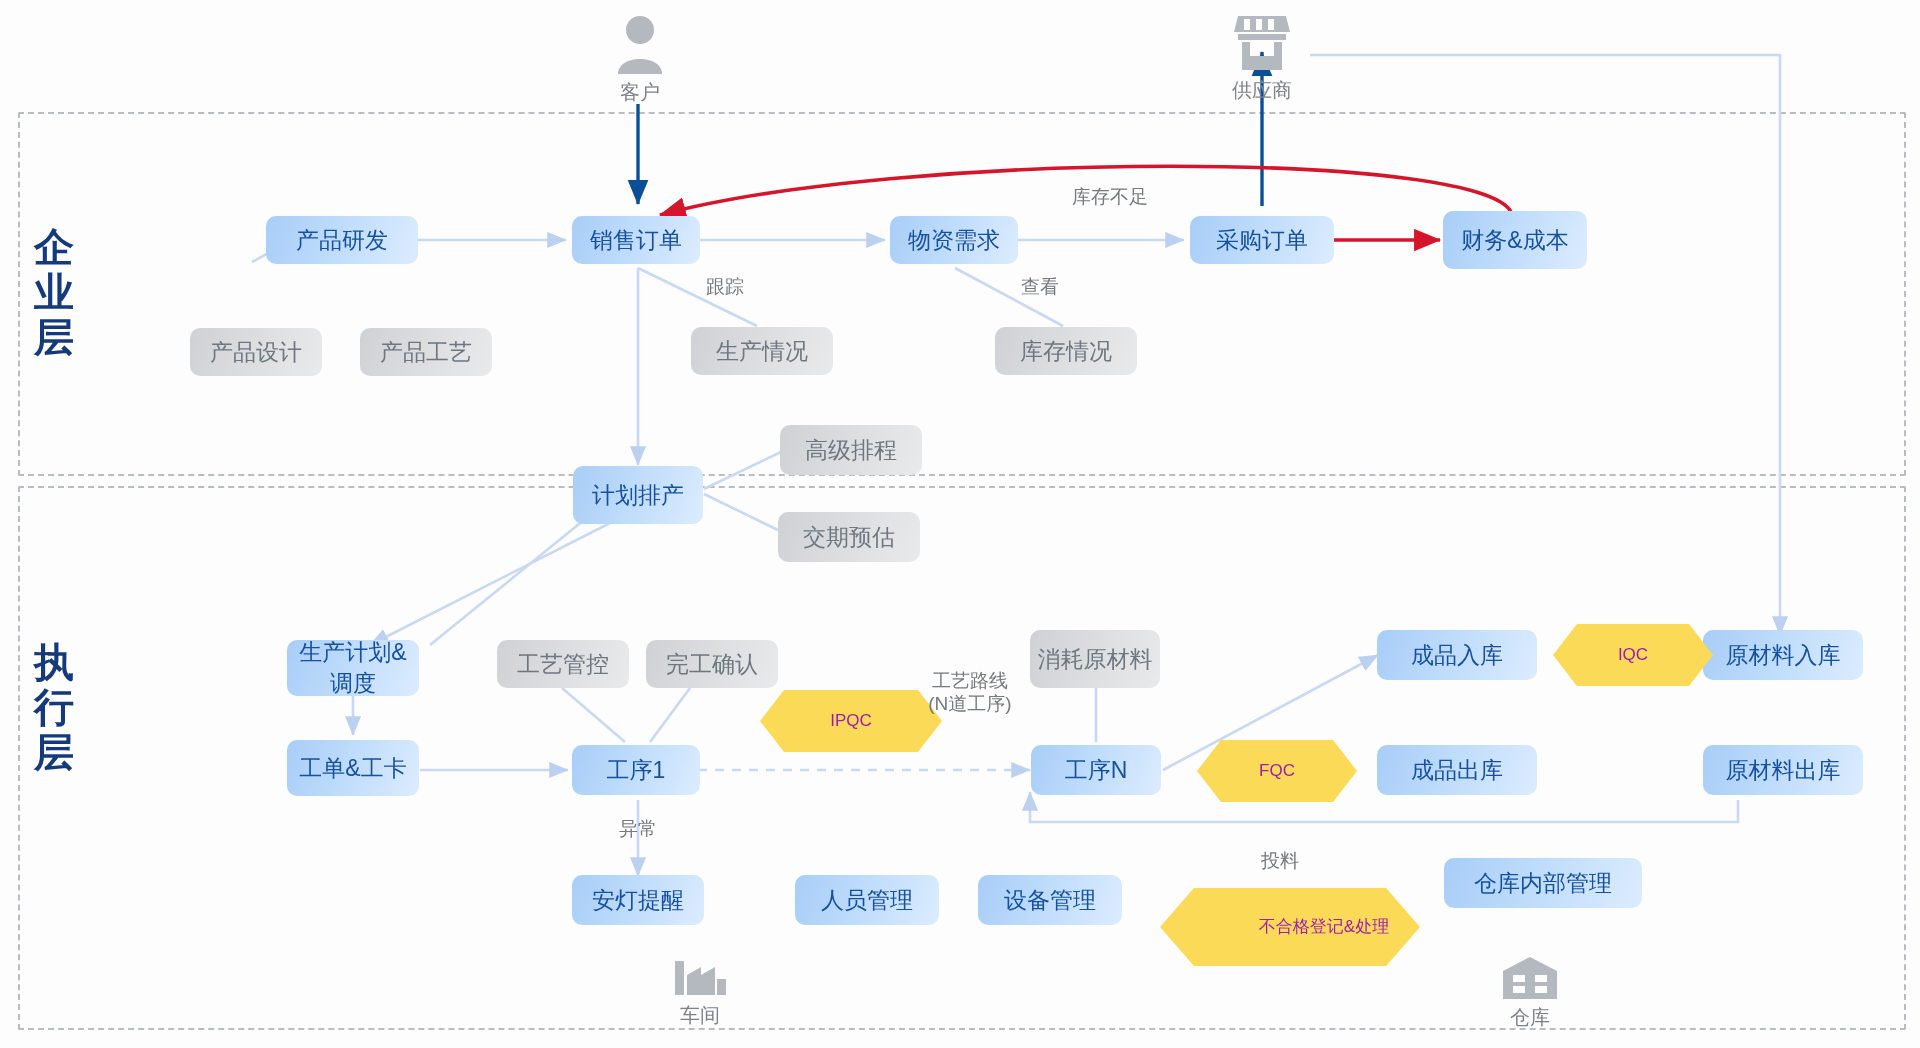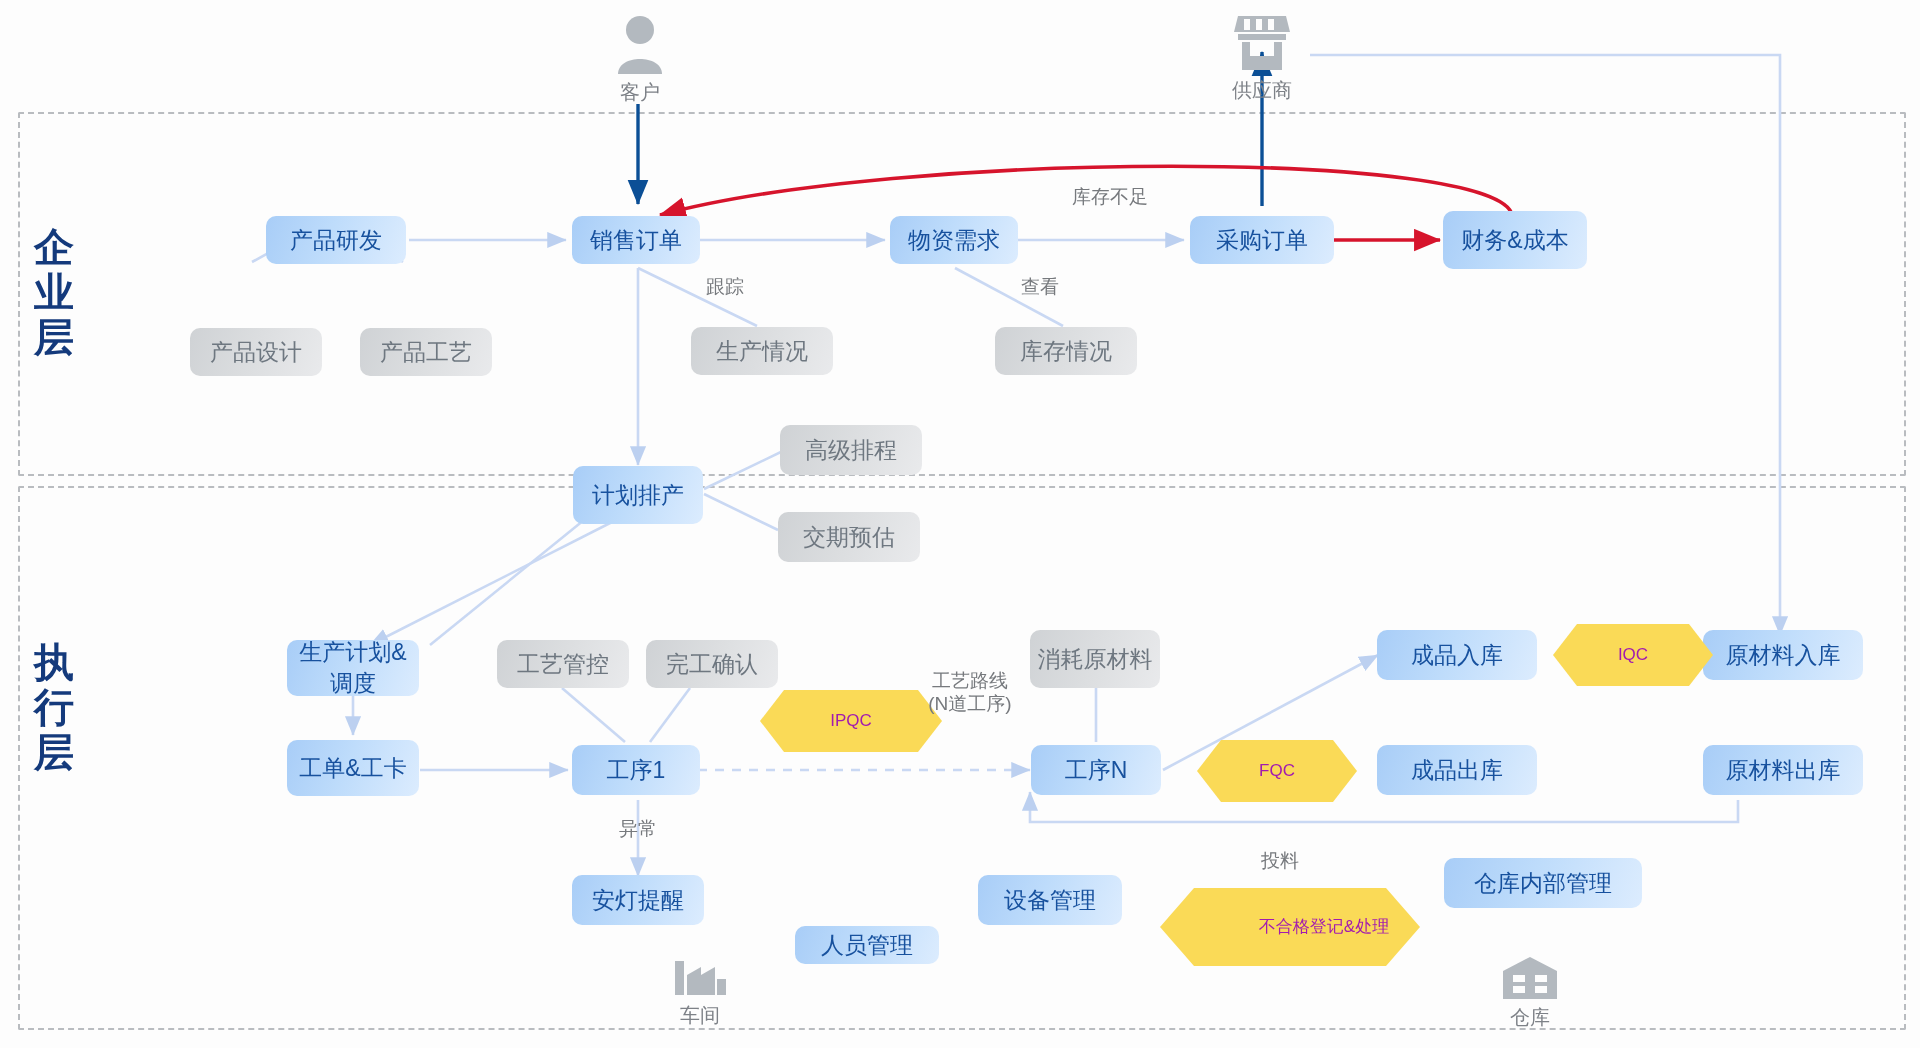--- a/index.html
+++ b/index.html
@@ -150,21 +150,21 @@
       <g fill="#fdfdfd">
         <rect x="12" y="20" width="12" height="7"></rect>
           <rect x="34" y="20" width="12" height="7"></rect>
         <rect x="12" y="31" width="12" height="7"></rect>
           <rect x="34" y="31" width="12" height="7"></rect>
       </g>
     </svg>
     <div class="cap">仓库</div>
   </div>
 
-  <div class="node blue" style="left:266px;top:216px;width:140px;height:48px;">产品研发</div>
+  <div class="node blue" style="left:266px;top:216px;width:152px;height:48px;">产品研发</div>
   <div class="node grey" style="left:190px;top:328px;width:132px;height:48px;">产品设计</div>
   <div class="node grey" style="left:360px;top:328px;width:132px;height:48px;">产品工艺</div>
 
   <div class="node blue" style="left:572px;top:216px;width:128px;height:48px;">销售订单</div>
   <div class="node grey" style="left:691px;top:327px;width:142px;height:48px;">生产情况</div>
 
   <div class="node blue" style="left:890px;top:216px;width:128px;height:48px;">物资需求</div>
   <div class="node grey" style="left:995px;top:327px;width:142px;height:48px;">库存情况</div>
 
   <div class="node blue" style="left:1190px;top:216px;width:144px;height:48px;">采购订单</div>
@@ -190,21 +190,21 @@
   <div class="node grey" style="left:1030px;top:630px;width:130px;height:58px;">消耗原材料</div>
   <div class="node blue" style="left:1031px;top:745px;width:130px;height:50px;">工序N</div>
 
   <div class="node blue" style="left:1377px;top:630px;width:160px;height:50px;">成品入库</div>
   <div class="node blue" style="left:1377px;top:745px;width:160px;height:50px;">成品出库</div>
   <div class="node blue" style="left:1703px;top:630px;width:160px;height:50px;">原材料入库</div>
   <div class="node blue" style="left:1703px;top:745px;width:160px;height:50px;">原材料出库</div>
   <div class="node blue" style="left:1444px;top:858px;width:198px;height:50px;">仓库内部管理</div>
 
   <div class="node blue" style="left:572px;top:875px;width:132px;height:50px;">安灯提醒</div>
-  <div class="node blue" style="left:795px;top:926px;width:144px;height:38px;">人员管理</div>
+  <div class="node blue" style="left:795px;top:875px;width:144px;height:50px;">人员管理</div>
   <div class="node blue" style="left:978px;top:875px;width:144px;height:50px;">设备管理</div>
 
   <div class="hexwrap" style="left:760px;top:690px;width:182px;height:62px;">
     <svg class="hex" viewBox="0 0 182 62" preserveAspectRatio="none">
       <polygon points="24,0 158,0 182,31 158,62 24,62 0,31" fill="#fada57"></polygon>
     </svg>
     <div class="hexlabel">IPQC</div>
   </div>
 
   <div class="hexwrap" style="left:1197px;top:740px;width:160px;height:62px;">

